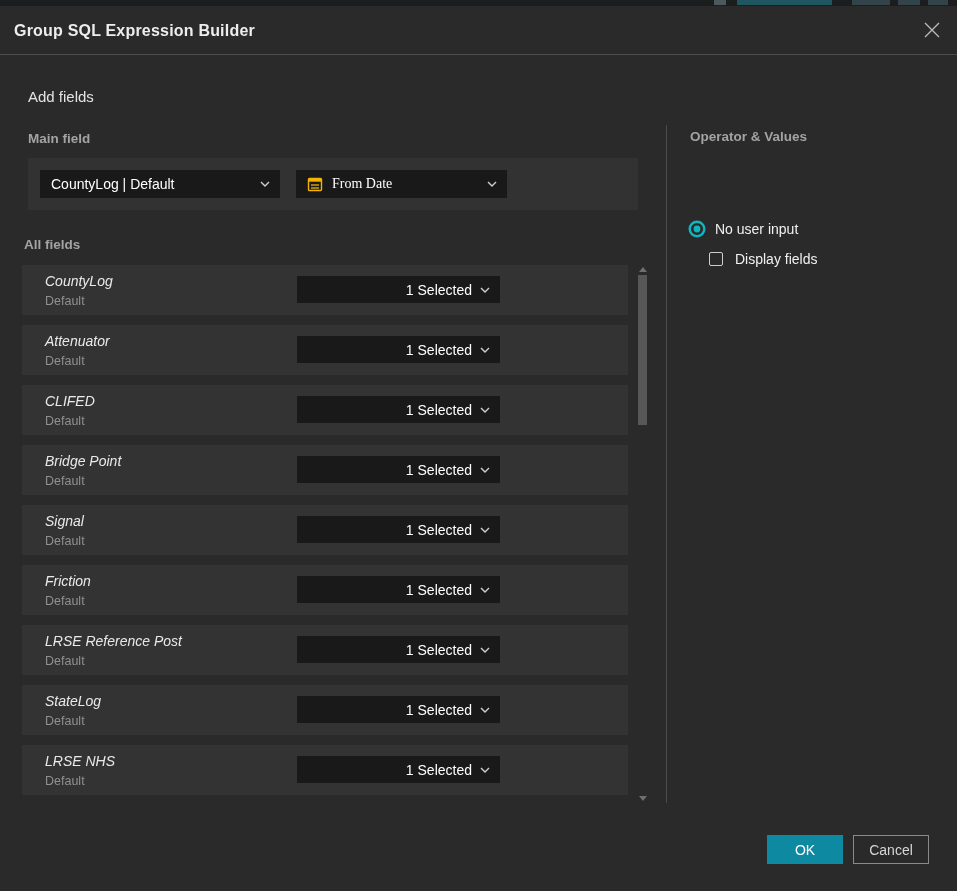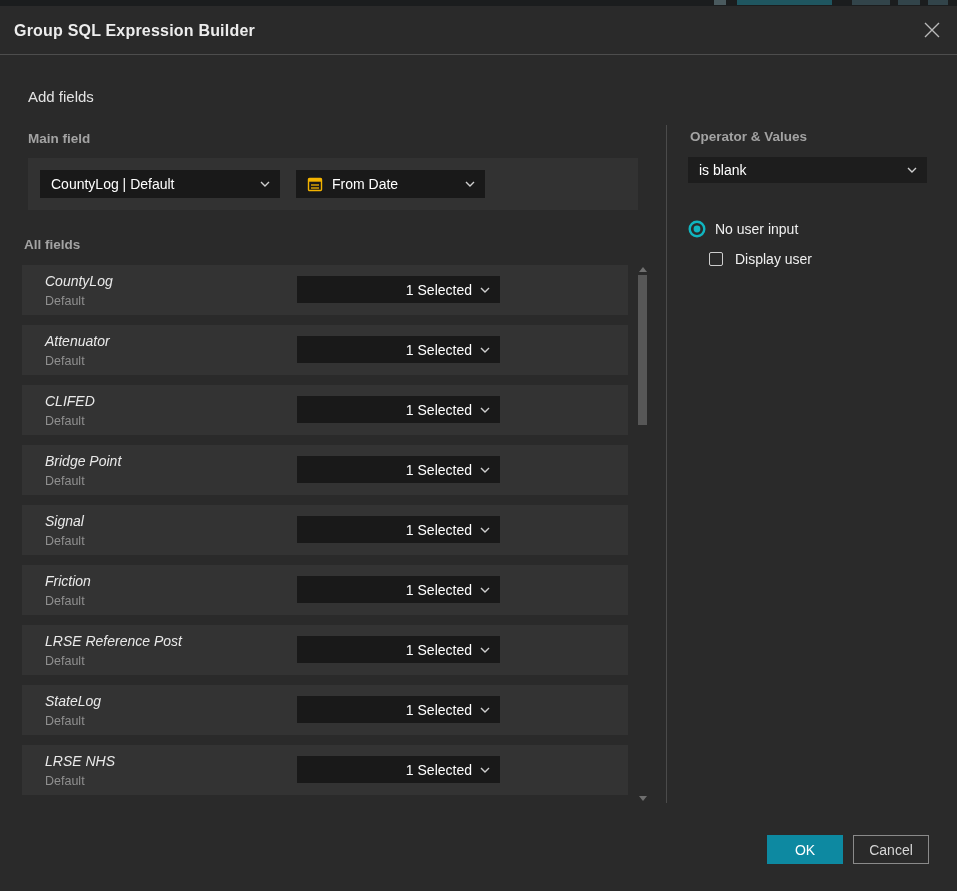--- a/index.html
+++ b/index.html
@@ -22,21 +22,21 @@
   .group-label { position:absolute; font-size:13.5px; font-weight:700; color:#a3a3a3; }
 
   
   .main-field-box { position:absolute; left:28px; top:152px; width:610px; height:52px; background:#323232; }
   .dropdown {
     position:absolute; height:28px; background:#191919; color:#ffffff;
     font-size:14px; display:flex; align-items:center; padding:0 28px 0 11px; cursor:pointer;
   }
   .dropdown .chev { position:absolute; right:10px; top:50%; margin-top:-3px; }
   .dd-layer { left:12px; top:12px; width:240px; }
-  .dd-field { left:268px; top:12px; width:189px; }
+  .dd-field { left:268px; top:12px; width:211px;font-family:Liberation Serif, serif; }
   .dd-field .cal { margin-right:9px; display:inline-flex; flex:0 0 auto; }
 
   
   .fields-list { position:absolute; left:22px; top:259px; width:606px; }
   .field-row { position:relative; width:606px; height:50px; background:#333333; margin-bottom:10px; }
   .field-row .fname { position:absolute; left:23px; top:8px; font-size:14px; color:#e9e9e9;font-style:italic; }
   .field-row .fsub  { position:absolute; left:23px; top:29px; font-size:12.5px; color:#909090; }
   .field-row .dropdown { left:275px; top:11px; width:203px; height:27px;justify-content:flex-end; }
 
   
@@ -217,37 +217,31 @@
     <div class="scrollbar">
       <div class="sb-arrow-up"></div>
       <div class="sb-thumb"></div>
       <div class="sb-arrow-down"></div>
     </div>
 
     <div class="v-divider"></div>
 
     <div class="group-label" style="left:690px; top:123px;">Operator &amp; Values</div>
 
-    <div class="dropdown op-dropdown">
-      <span>is blank</span>
-      <svg class="chev" width="10" height="6" viewBox="0 0 10 6">
-        <path d="M1 1 L5 5 L9 1" stroke="#cfcfcf" stroke-width="1.4" fill="none"></path>
-      </svg>
-    </div>
 
     <div class="radio-row">
       <svg width="18" height="18" viewBox="0 0 18 18">
         <circle cx="9" cy="9" r="7.3" fill="none" stroke="#10b5c0" stroke-width="2.4"></circle>
         <circle cx="9" cy="9" r="3.4" fill="#10b5c0"></circle>
       </svg>
       <span class="rlabel">No user input</span>
     </div>
 
     <div class="check-row">
       <span class="checkbox"></span>
-      <span class="clabel">Display user</span>
+      <span class="clabel">Display fields</span>
     </div>
 
     <div class="btn btn-ok">OK</div>
     <div class="btn btn-cancel">Cancel</div>
 
   </div>
 </div>
 
 </body></html>

